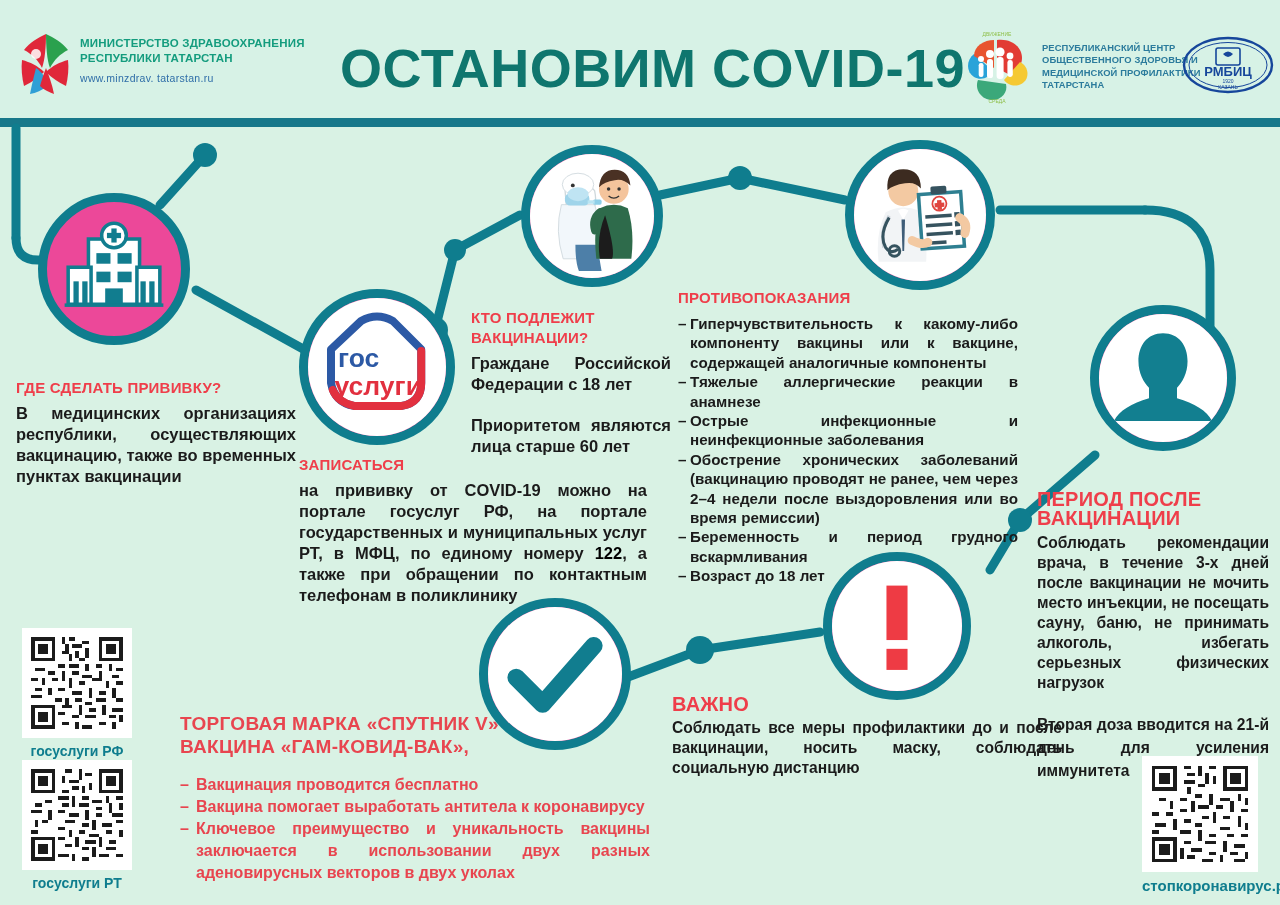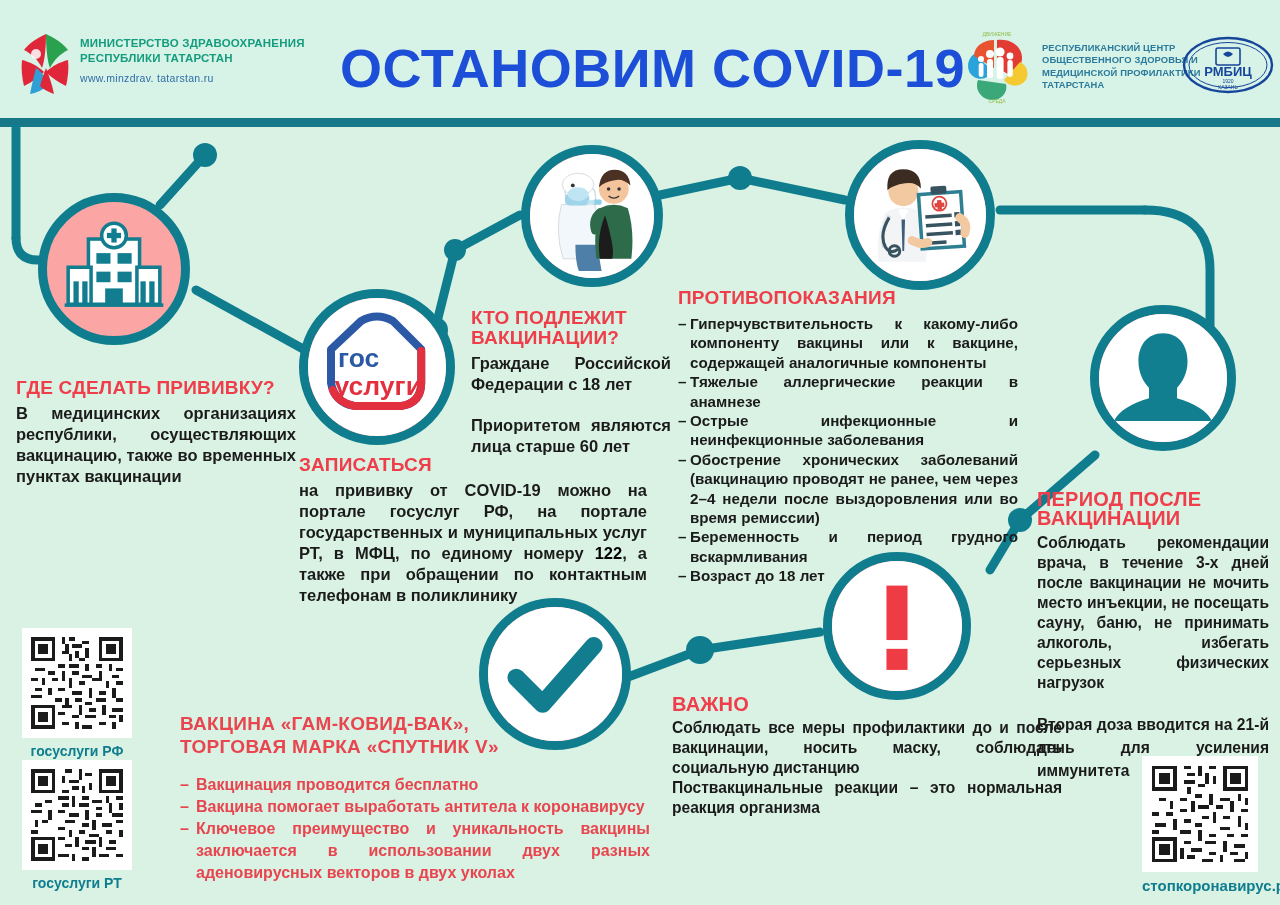--- a/index.html
+++ b/index.html
@@ -10,47 +10,47 @@
     overflow:hidden;
     position:relative;
   }
   .stage{position:absolute;inset:0;width:1060px;height:905px;}
 
   
   .header{position:absolute;left:0;top:0;width:1280px;height:118px;background:#d7f2e6;}
   .header-rule{position:absolute;left:0;top:118px;width:1280px;height:9px;background:#17788a;}
   .title{
     position:absolute;left:340px;top:36px;width:610px;height:64px;
-    color:#1d4ed8;font-size:54px;font-weight:bold;letter-spacing:.5px;
+    color:#0f766e;font-size:54px;font-weight:bold;letter-spacing:.5px;
     text-align:center;line-height:64px;white-space:nowrap;
   }
 
   
   .minzdrav{position:absolute;left:16px;top:30px;width:300px;height:72px;}
   .minz-mark{position:absolute;left:0;top:2px;width:58px;height:64px;}
   .minz-txt{position:absolute;left:64px;top:6px;width:236px;}
   .minz-l1,.minz-l2{color:#149c7e;font-size:11.5px;font-weight:bold;letter-spacing:.2px;line-height:15px;}
   .minz-url{margin-top:6px;color:#2f6ea8;font-size:10.5px;letter-spacing:.3px;}
 
   
   .rcz{position:absolute;left:958px;top:28px;width:240px;height:78px;}
   .rcz-mark{position:absolute;left:0;top:4px;width:78px;height:72px;}
   .rcz-txt{position:absolute;left:84px;top:14px;width:160px;color:#2b7b9c;font-size:9.4px;font-weight:bold;line-height:12.4px;letter-spacing:.1px;}
   .rmbic{position:absolute;left:1182px;top:36px;width:92px;height:58px;}
 
   
   .lines{position:absolute;left:0;top:0;width:1280px;height:905px;pointer-events:none;}
 
   
-  .node{position:absolute;border-radius:50%;background:#fca5a5;border:9px solid #0f7d8e;box-sizing:border-box;overflow:hidden;}
+  .node{position:absolute;border-radius:50%;background:#ec4899;border:9px solid #0f7d8e;box-sizing:border-box;overflow:hidden;}
   .node-svg{position:absolute;inset:0;width:100%;height:100%;}
 
   
   .blk{position:absolute;}
-  .h-red{color:#ef3e4a;font-size:19px;font-weight:bold;line-height:20px;letter-spacing:.2px;}
+  .h-red{color:#ef3e4a;font-size:15px;font-weight:bold;line-height:20px;letter-spacing:.2px;}
   .h-red.sm{font-size:20px;line-height:19px;}
   .body{color:#1b1b1b;font-size:16.5px;line-height:21px;font-weight:bold;}
   .body.just{text-align:justify;}
   .red-no{color:#000000;}
   .list{margin:0;padding:0;list-style:none;}
   .list li{position:relative;padding-left:12px;color:#1b1b1b;font-size:15.2px;line-height:19.4px;font-weight:bold;text-align:justify;}
   .list li .dash{position:absolute;left:0;top:0;}
 
   .vac-title{color:#e8454f;font-size:19px;font-weight:bold;line-height:23px;letter-spacing:.3px;}
   .vac-list{margin:0;padding:0;list-style:none;}
@@ -310,26 +310,25 @@
 
   <div class="blk" style="left:1037px;top:490px;width:232px;">
     <div class="h-red sm">ПЕРИОД ПОСЛЕ ВАКЦИНАЦИИ</div>
     <div class="body just" style="margin-top:5px;font-size:15.6px;line-height:20px;">Соблюдать рекомендации врача, в течение 3-х дней после вакцинации не мочить место инъекции, не посещать сауну, баню, не принимать алкоголь, избегать серьезных физических нагрузок</div>
     <div class="body just" style="margin-top:20px;font-size:15.6px;line-height:23px;">Вторая доза вводится на  21-й день для усиления иммунитета</div>
   </div>
 
   <div class="blk" style="left:672px;top:695px;width:390px;">
     <div class="h-red sm">ВАЖНО</div>
     <div class="body just" style="margin-top:4px;font-size:15.6px;line-height:20px;">Соблюдать все меры профилактики до и после вакцинации, носить маску, соблюдать социальную дистанцию</div>
-    <div class="body just" style="font-size:15.6px;line-height:20px;">Поствакцинальные реакции – это нормальная реакция организма</div>
   </div>
 
   <div class="blk" style="left:180px;top:712px;width:470px;">
+    <div class="vac-title">ТОРГОВАЯ МАРКА «СПУТНИК V»</div>
     <div class="vac-title">ВАКЦИНА  «ГАМ-КОВИД-ВАК»,</div>
-    <div class="vac-title">ТОРГОВАЯ МАРКА «СПУТНИК V»</div>
     <ul class="vac-list" style="margin-top:16px;">
       <li><span class="dash">–</span><span>Вакцинация проводится бесплатно</span></li>
       <li><span class="dash">–</span><span>Вакцина помогает выработать антитела к коронавирусу</span></li>
       <li><span class="dash">–</span><span>Ключевое преимущество и уникальность вакцины заключается в использовании двух разных аденовирусных векторов в двух уколах</span></li>
     </ul>
   </div>
 
   <div class="qr-wrap" style="left:22px;top:628px;width:110px;">
     <div class="qr">
       <svg width="98" height="98" viewBox="0 0 29 29" shape-rendering="crispEdges">

